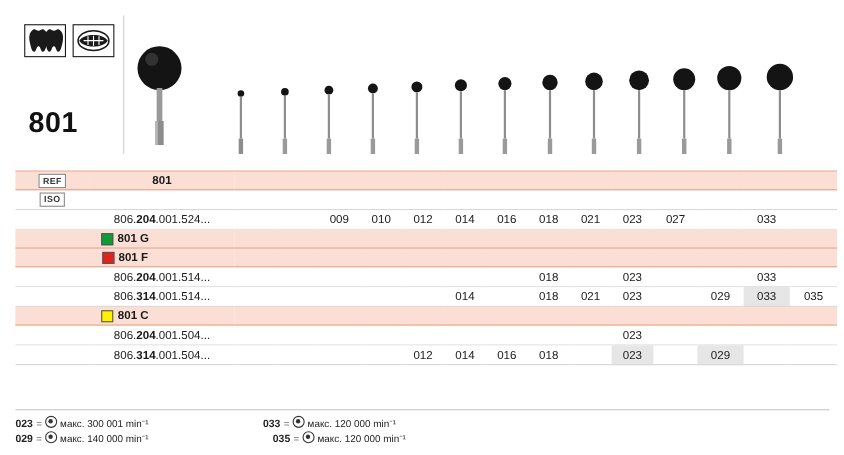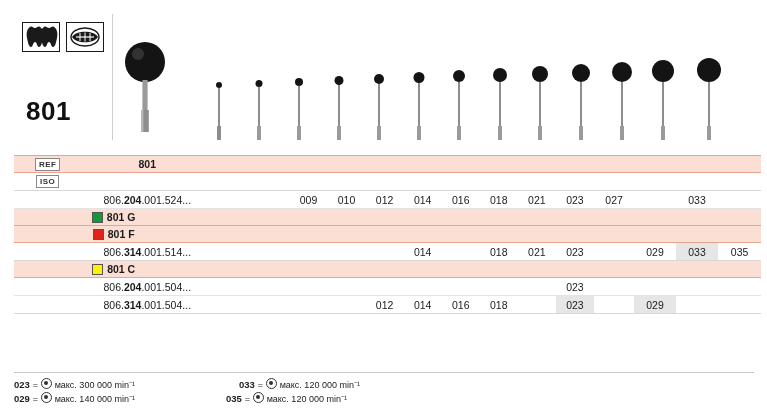--- a/index.html
+++ b/index.html
@@ -313,20 +313,38 @@
       </td>
       <td colspan="14"></td>
     </tr>
 
     <tr class="band">
       <td class="label-cell" colspan="2">
         <span class="colorchip chip-red"></span><span>801 F</span>
       </td>
       <td colspan="14"></td>
     </tr>
+    <tr class="datarow">
+      <td></td>
+      <td class="ordercode"><span>806.</span><b>204</b><span>.001.514...</span></td>
+      <td></td>
+      <td></td>
+      <td></td>
+      <td></td>
+      <td></td>
+      <td></td>
+      <td></td>
+      <td>018</td>
+      <td></td>
+      <td>023</td>
+      <td></td>
+      <td></td>
+      <td>033</td>
+      <td></td>
+    </tr>
     <tr class="datarow lastrow">
       <td></td>
       <td class="ordercode"><span>806.</span><b>314</b><span>.001.514...</span></td>
       <td></td>
       <td></td>
       <td></td>
       <td></td>
       <td></td>
       <td>014</td>
       <td></td>
@@ -381,24 +399,24 @@
       <td></td>
       <td></td>
     </tr>
   </tbody>
     </table>
 </div>
 
 <div id="foot-rule"></div>
 <div id="footnotes">
   <div class="fn-row" style="left:0px;top:0px;">
-    <span class="fn-code">023</span><span class="fn-eq">=</span><span class="fn-ico"></span> <span>макс. 300 000 min⁻¹</span>
+    <span class="fn-code">023</span><span class="fn-eq">=</span><span class="fn-ico"></span> <span>макс. 300 001 min⁻¹</span>
   </div>
   <div class="fn-row" style="left:0px;top:14px;">
     <span class="fn-code">029</span><span class="fn-eq">=</span><span class="fn-ico"></span> <span>макс. 140 000 min⁻¹</span>
   </div>
   <div class="fn-row" style="left:225px;top:0px;">
     <span class="fn-code">033</span><span class="fn-eq">=</span><span class="fn-ico"></span> <span>макс. 120 000 min⁻¹</span>
   </div>
-  <div class="fn-row" style="left:212px;top:14px;">
+  <div class="fn-row" style="left:234px;top:14px;">
     <span class="fn-code">035</span><span class="fn-eq">=</span><span class="fn-ico"></span> <span>макс. 120 000 min⁻¹</span>
   </div>
 </div>
 
 </body></html>

